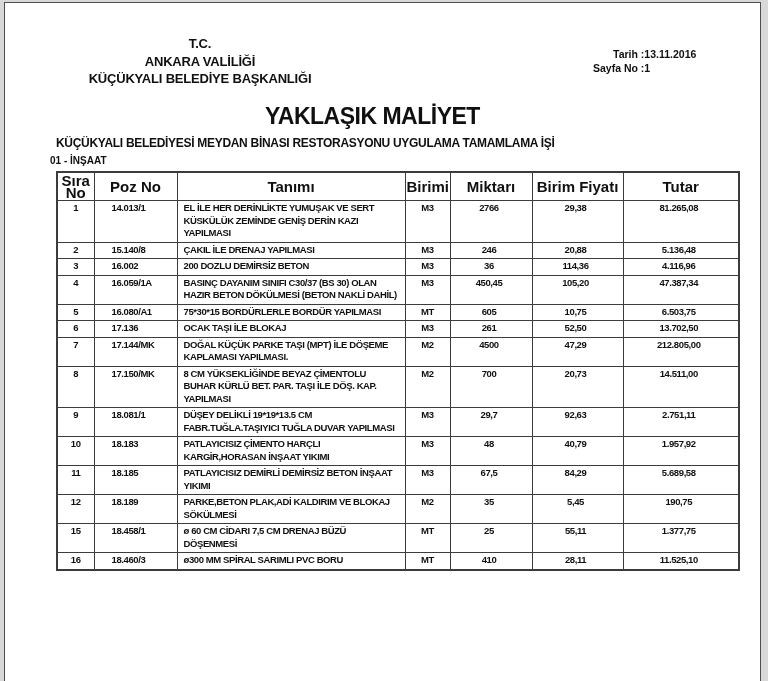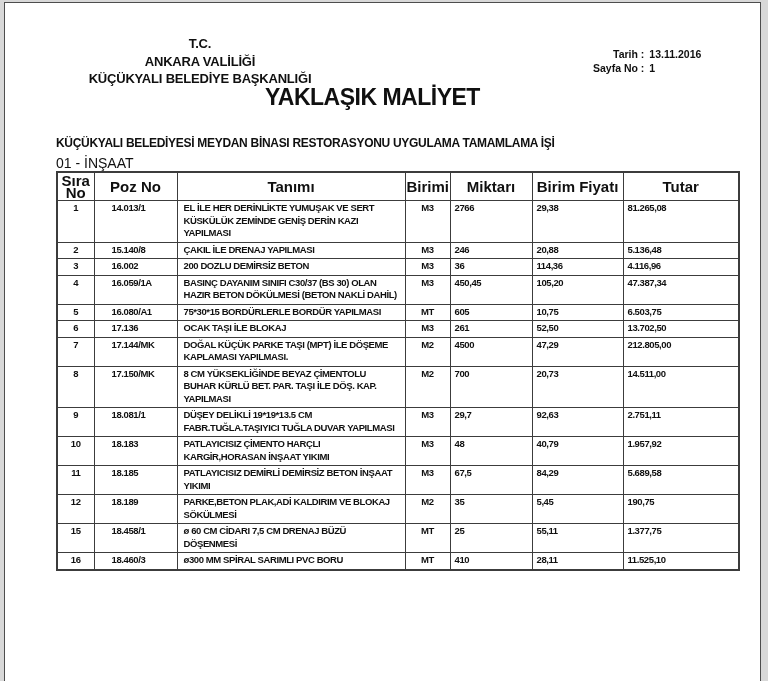--- a/index.html
+++ b/index.html
@@ -31,51 +31,50 @@
     font-size: 13px;
     line-height: 17.5px;
     letter-spacing: -0.2px;
     white-space: nowrap;
   }
   .meta-block {
     position: absolute;
     top: 45px; left: 588px;
     display: grid;
     grid-template-columns: auto auto;
-    column-gap: 5px;
     font-weight: bold;
     font-size: 10.5px;
     line-height: 13.5px;
     white-space: nowrap;
   }
   .meta-label { text-align: right; }
   .meta-value { text-align: left; }
   
   .doc-title {
     position: absolute;
-    top: 81px; left: 0; right: 20px;
+    top: 100px; left: 0; right: 20px;
     text-align: center;
     font-weight: bold;
     font-size: 23px;
     letter-spacing: -0.5px;
   }
   .doc-subtitle {
     position: absolute;
     top: 133px; left: 51px;
     font-weight: bold;
     font-size: 12px;
     letter-spacing: -0.3px;
     white-space: nowrap;
     text-align: right;
   }
   .doc-section {
     position: absolute;
-    top: 152px; left: 51px;
-    font-weight: normal;
-    font-size: 14px;
+    top: 152px; left: 45px;
+    font-weight: bold;
+    font-size: 10px;
   }
   
   table.cost-table {
     position: absolute;
     top: 168px; left: 51px;
     width: 682px;
     border-collapse: collapse;
     table-layout: fixed;
     border: 2px solid #3c3c3c;
   }
@@ -98,21 +97,21 @@
     font-size: 9.5px;
     line-height: 12.5px;
     letter-spacing: -0.4px;
     padding: 1px 4px 2px 4px;
     vertical-align: top;
   }
   td.c-sira  { text-align: center; }
   td.c-poz   { text-align: left; padding-left: 17px; }
   td.c-tanim { text-align: left; padding-left: 6px; padding-right: 4px; }
   td.c-birim { text-align: center; }
-  td.c-miktar, td.c-fiyat, td.c-tutar { text-align: left; padding-right: 8px; }
+  td.c-miktar, td.c-fiyat, td.c-tutar { text-align: center; padding-right: 8px; }
 </style>
 </head>
 <body>
 
 <div class="page">
 
   <div class="org-block">
     <div>T.C.</div>
     <div>ANKARA VALİLİĞİ</div>
     <div>KÜÇÜKYALI BELEDİYE BAŞKANLIĞI</div>

